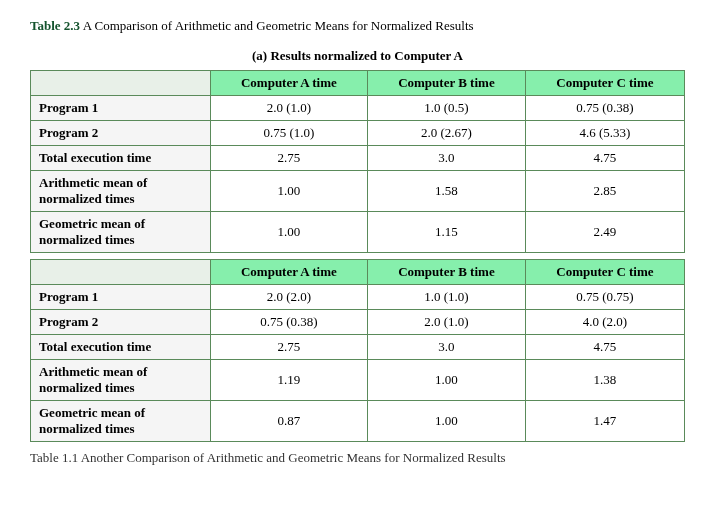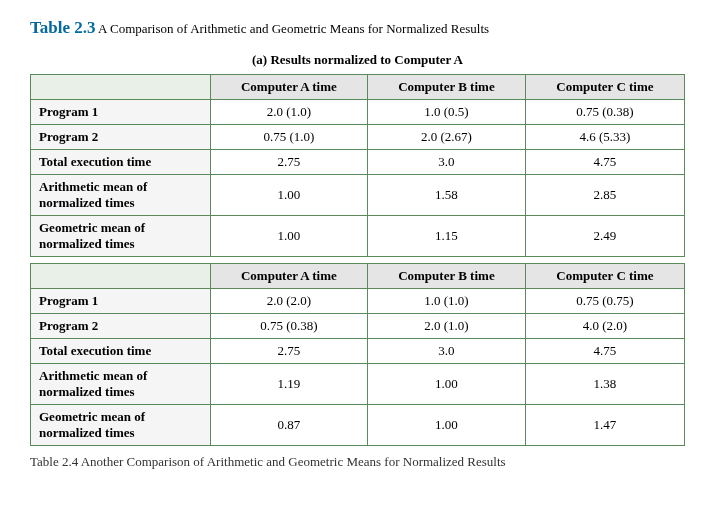--- a/index.html
+++ b/index.html
@@ -10,22 +10,22 @@
       color: #000;
       width: 715px;
       min-height: 529px;
       padding: 18px 30px 18px 30px;
     }
     .table-caption {
       margin-bottom: 14px;
     }
     .table-caption-label {
       font-weight: bold;
-      color: #0369a1;
-      font-size: 17px;
+      color: #14532d;
+      font-size: 13px;
     }
     .table-caption-text {
       font-size: 13px;
     }
     .section {
       margin-bottom: 6px;
     }
     .section-title {
       text-align: center;
       font-weight: bold;
@@ -36,21 +36,21 @@
       border-collapse: collapse;
       width: 100%;
       font-size: 13px;
     }
     th, td {
       border: 1px solid #5a8a5a;
       padding: 4px 8px;
       text-align: center;
     }
     th {
-      background-color: #e5e5e5;
+      background-color: #86efac;
       font-weight: bold;
       text-align: center;
     }
     td:first-child {
       text-align: left;
       font-weight: bold;
       background-color: #f5f5f5;
     }
     tr:first-child th:first-child {
       background-color: #e8f0e8;
@@ -153,13 +153,13 @@
         <tr>
           <td>Geometric mean of<br>normalized times</td>
           <td>0.87</td>
           <td>1.00</td>
           <td>1.47</td>
         </tr>
       </tbody>
   </table>
 </div>
 
-<div class="bottom-note">Table 2.4  Another Comparison of Arithmetic and Geometric Means for Normalized Results</div>
+<div class="bottom-note">Table 1.1  Another Comparison of Arithmetic and Geometric Means for Normalized Results</div>
 
 </body></html>

